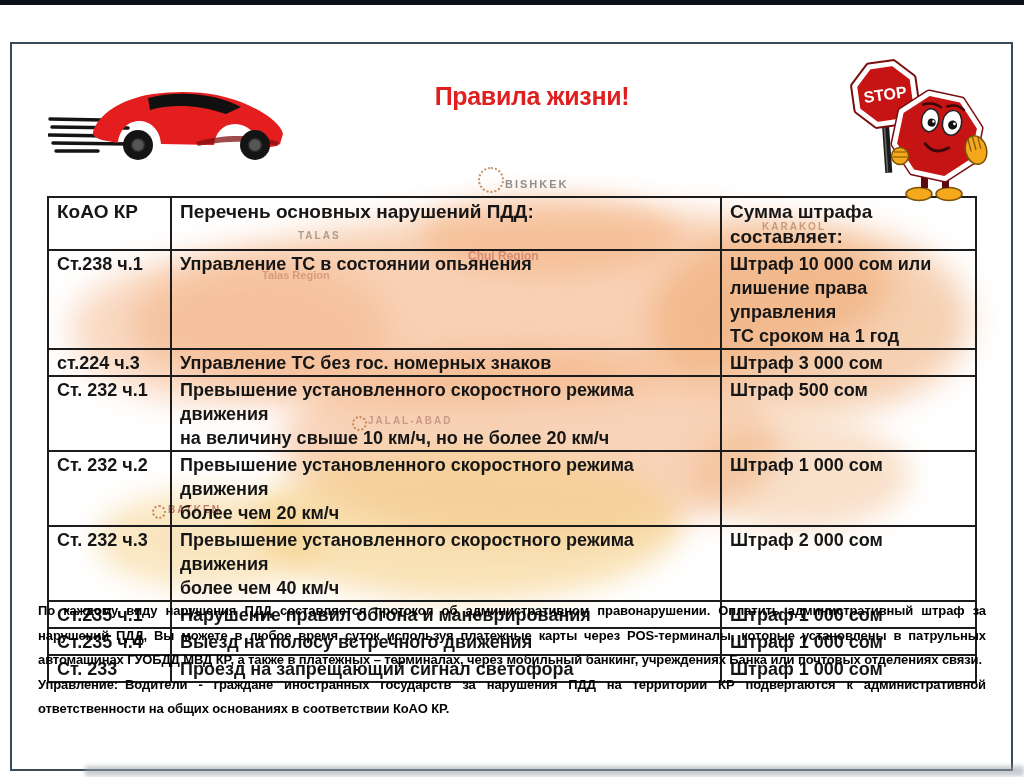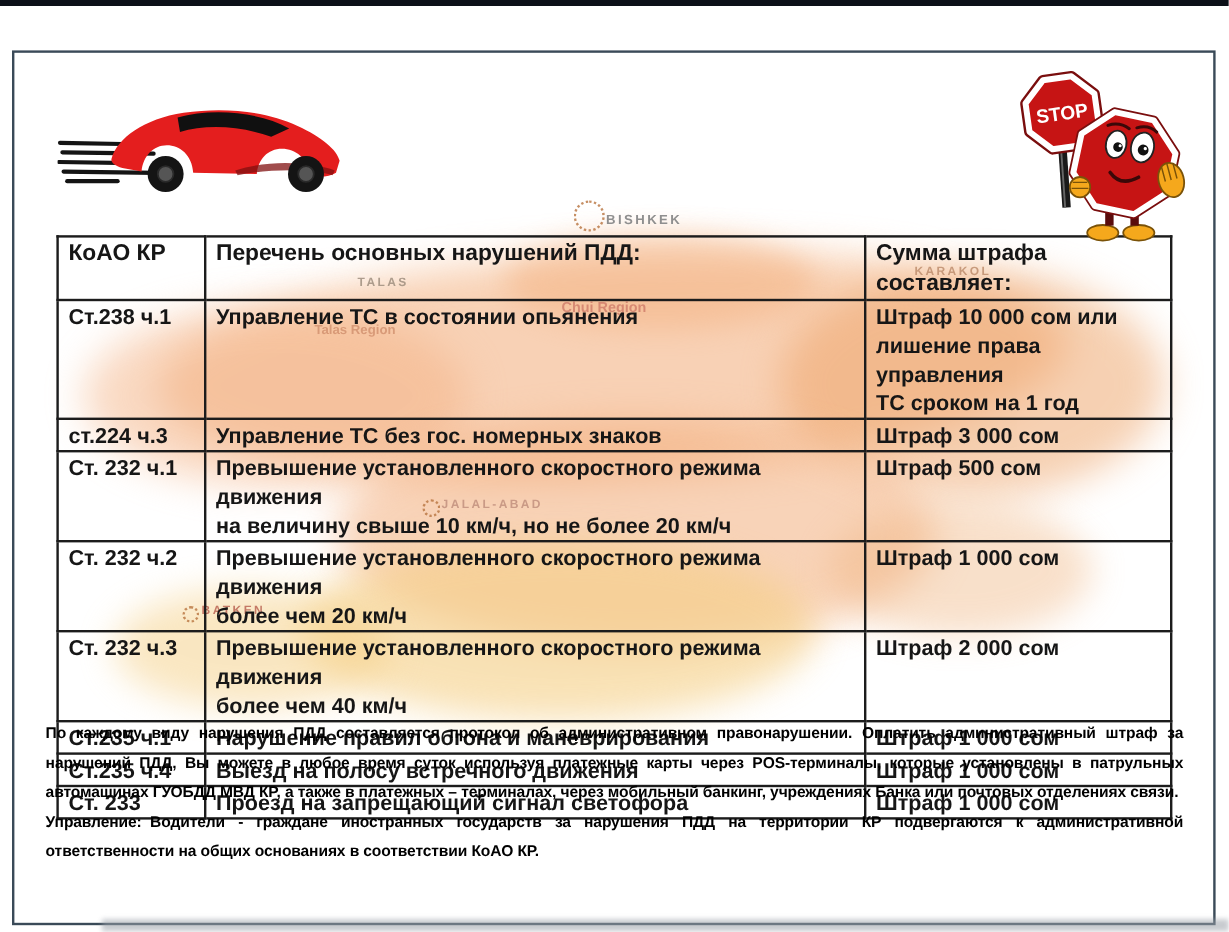--- a/index.html
+++ b/index.html
@@ -100,20 +100,21 @@
   <path d="M45,47 C50,30 72,14 105,9 C140,4 175,8 200,20 C220,29 233,40 235,49 L232,59 C226,63 216,63 210,61 C209,47 198,39 187,39 C175,39 167,48 166,60 L113,59 C112,44 102,36 91,36 C80,36 71,45 70,58 L54,55 C47,53 44,50 45,47 Z" fill="#e41e1e"></path>
   <path d="M100,13 C128,5 168,8 193,22 L178,29 C150,19 122,19 102,25 Z" fill="#101010"></path>
   <path d="M148,57 C180,47 214,51 231,57 L229,61 C210,55 175,56 150,61 Z" fill="#801010" opacity="0.75"></path>
   <circle cx="90" cy="60" r="15" fill="#141414"></circle>
   <circle cx="90" cy="60" r="6.5" fill="#555" stroke="#2a2a2a" stroke-width="1.5"></circle>
   <circle cx="207" cy="60" r="15" fill="#141414"></circle>
   <circle cx="207" cy="60" r="6.5" fill="#555" stroke="#2a2a2a" stroke-width="1.5"></circle>
 </svg>
 
 <div class="title-block">
+  <div>Правила жизни!</div>
 </div>
 
 <svg class="stop-art" width="150" height="145" viewBox="0 0 150 145">
 
   <rect x="36.5" y="60" width="7" height="55" fill="#1a1a1a" transform="rotate(-4 40 60)"></rect>
   <rect x="38" y="60" width="1.6" height="55" fill="#666" transform="rotate(-4 40 60)"></rect>
 
   <g transform="rotate(-8 40 36)">
     <polygon points="28,7 52,7 69,24 69,48 52,65 28,65 11,48 11,24" fill="#c61414" stroke="#7a0e0e" stroke-width="9" stroke-linejoin="round"></polygon>
     <polygon points="28,7 52,7 69,24 69,48 52,65 28,65 11,48 11,24" fill="#c61414" stroke="#ffffff" stroke-width="5" stroke-linejoin="round"></polygon>

